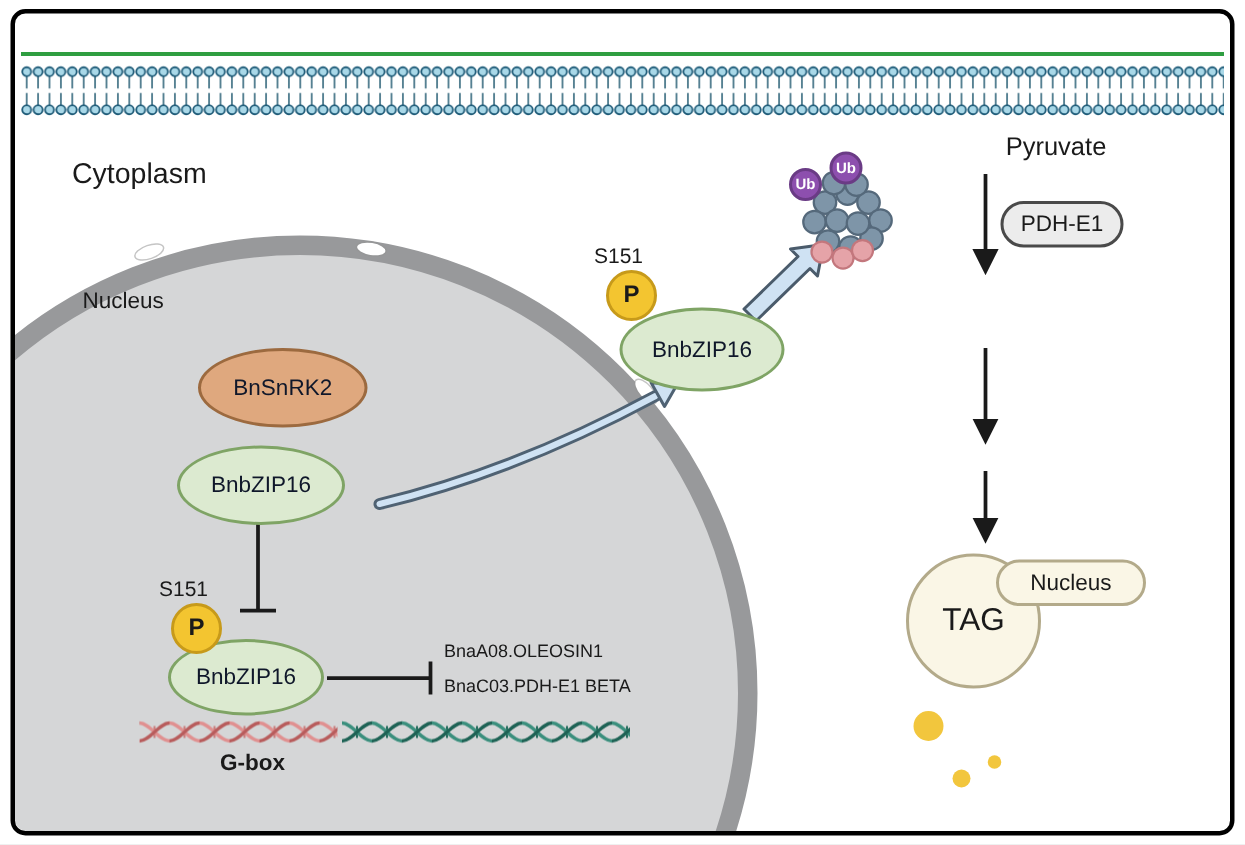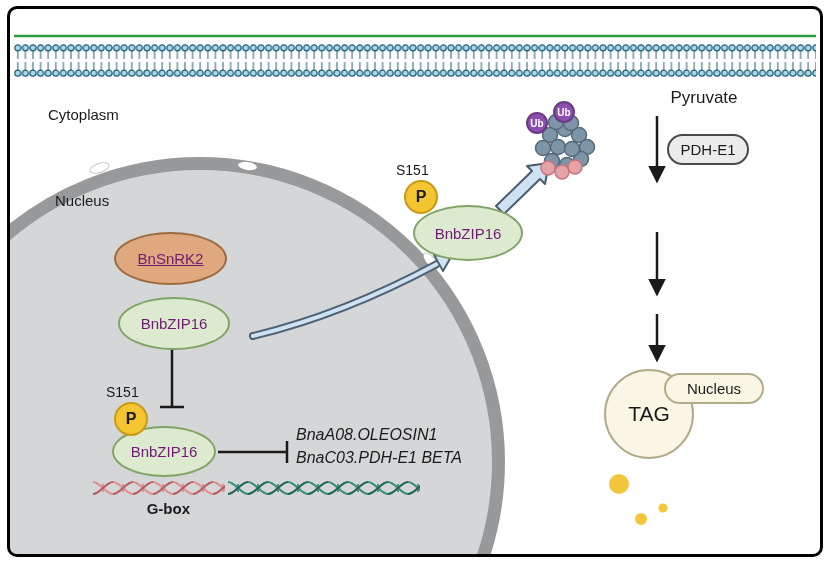--- a/index.html
+++ b/index.html
@@ -10,37 +10,37 @@
   .clip { position:absolute; left:10px; top:9px; width:810px; height:545px;
           border-radius:8px; overflow:hidden; z-index:1; }
   .nucleus { position:absolute; left:-115px; top:148px; width:610px; height:610px;
              border-radius:50%; background:var(--nucleus-fill,#d5d6d7);
              border:13px solid var(--nucleus-ring,#98999b); }
   .pore { position:absolute; width:19px; height:8px; background:#fff; border-radius:50%;
           box-shadow:0 0 0 1px rgba(150,150,150,.55); }
   svg.gfx { position:absolute; left:0; top:0; z-index:2; pointer-events:none; }
   .label { position:absolute; z-index:4; color:#1a1a1a; }
   .ellipse { position:absolute; display:flex; align-items:center; justify-content:center;
-             border-radius:50%; font-size:15px; color:#701a75; z-index:3; }
+             border-radius:50%; font-size:15px; color:#0f172a; z-index:3; }
   .e-green { background:var(--protein-green-fill,#dcead0); border:2px solid var(--protein-green-border,#7fa465); }
   .e-tan   { background:var(--kinase-fill,#dfa87e); border:2px solid var(--kinase-border,#9c6a3f); }
   .pcircle { position:absolute; border-radius:50%; background:var(--phospho-yellow,#f3c530);
              border:2px solid var(--phospho-border,#c79a1a); display:flex; align-items:center;
              justify-content:center; font-weight:bold; font-size:16px; z-index:4; }
   .ub { position:absolute; width:22px; height:22px; border-radius:50%;
         background:var(--ubiquitin-purple,#8d4fae); border:2px solid #6a3b85; color:#fff;
         display:flex; align-items:center; justify-content:center; font-size:10px; font-weight:bold; z-index:4;text-align:right; }
   .pill { position:absolute; display:flex; align-items:center; justify-content:center;
           border-radius:16px; font-size:15px; z-index:4; }
   .pill-enzyme { background:var(--enzyme-fill,#ececec); border:2px solid var(--enzyme-border,#4a4a4a); }
   .pill-cream  { background:var(--cream-fill,#faf6e6); border:2px solid var(--cream-border,#b3aa8a); }
   .tag-circle { position:absolute; border-radius:50%; background:var(--cream-fill,#faf6e6);
                 border:2.5px solid var(--cream-border,#b3aa8a); display:flex; align-items:center;
                 justify-content:center; font-size:21px; z-index:3; }
-  .gene { font-style:italic; font-size:16px; line-height:23px; white-space:nowrap; }
+  .gene { font-size:12px; line-height:23px; white-space:nowrap; }
   .big { font-size:17px; font-weight:500; text-align:center;margin-left:46px; }
 </style>
 </head>
 <body>
 
 <div class="figure">
 
   <div class="clip">
     <div class="nucleus"></div>
     <div class="pore" style="left:80px; top:155px; transform:rotate(-19deg);"></div>
@@ -130,24 +130,24 @@
       </g>
     </g>
 
     <g fill="#f2c63d">
       <circle cx="619" cy="484" r="10"></circle>
       <circle cx="641" cy="519" r="6"></circle>
       <circle cx="663" cy="508" r="4.5"></circle>
     </g>
   </svg>
 
-  <div class="label" style="left:48px; top:106px; font-size:15px;">Cytoplasm</div>
+  <div class="label" style="left:48px; top:106px; font-size:19px;">Cytoplasm</div>
   <div class="label" style="left:55px; top:192px; font-size:15px;">Nucleus</div>
 
-  <div class="ellipse e-tan" style="left:114px; top:232px; width:113px; height:53px;text-decoration:underline;">BnSnRK2</div>
+  <div class="ellipse e-tan" style="left:132px; top:232px; width:113px; height:53px;">BnSnRK2</div>
   <div class="ellipse e-green" style="left:118px; top:297px; width:112px; height:53px;">BnbZIP16</div>
   <div class="label" style="left:106px; top:384px; font-size:14px;">S151</div>
   <div class="pcircle" style="left:114px; top:402px; width:34px; height:34px;">P</div>
   <div class="ellipse e-green" style="left:112px; top:426px; width:104px; height:51px;">BnbZIP16</div>
   <div class="label" style="left:296px; top:423px;">
     <div class="gene">BnaA08.OLEOSIN1</div>
     <div class="gene">BnaC03.PDH-E1 BETA</div>
   </div>
   <div class="label" style="left:130px; top:500px; width:60px; text-align:right; font-size:15px;font-weight:bold;">G-box</div>
 

